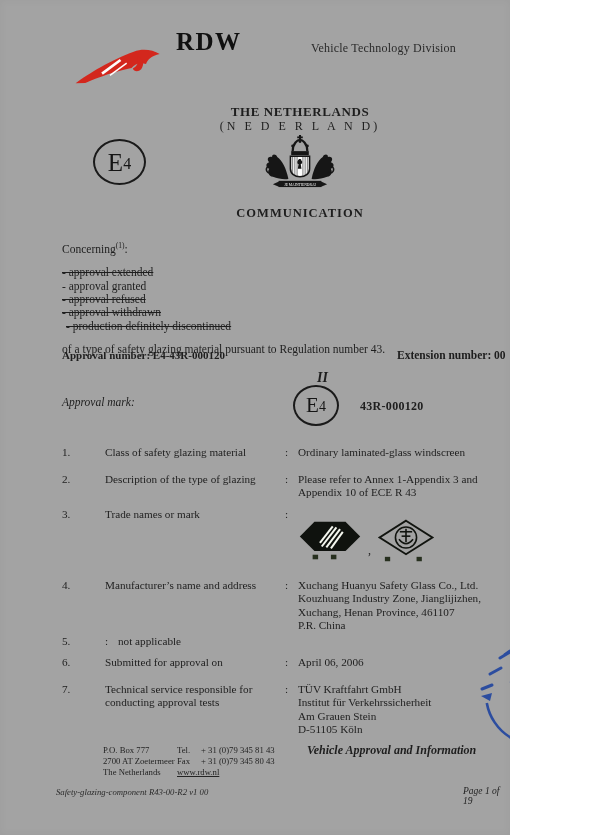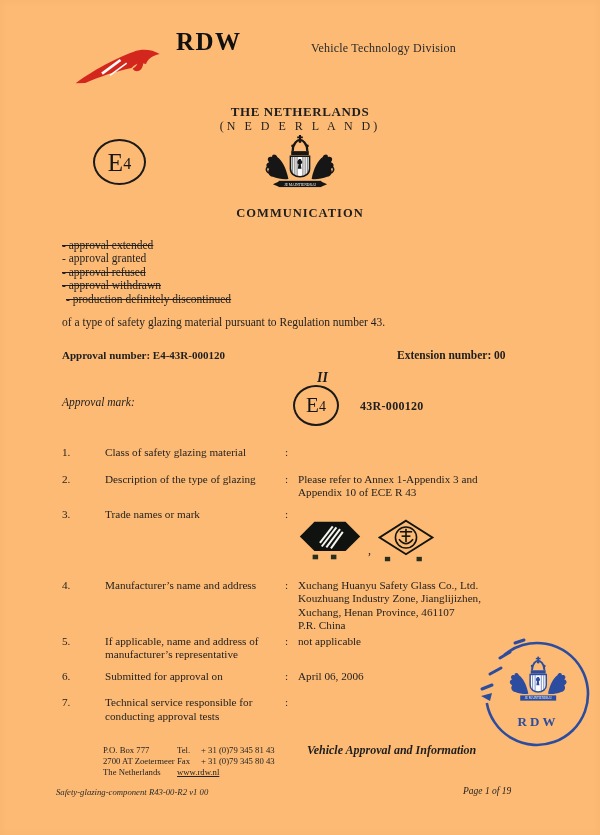--- a/index.html
+++ b/index.html
@@ -1,20 +1,20 @@
 <!DOCTYPE html>
 <html style="--red: #d3271d; --blue: #2c4d9f;"><head>
 <meta charset="utf-8">
 <style>
   :root { --red:#d3271d; --blue:#2c4d9f; --ink:#1e1e1e; }
   * { box-sizing:border-box; }
   body { margin:0; background:#ffffff; }
   .page {
-    position:relative; width:600px; height:835px; overflow:hidden;
-    background:#fdba74; color:var(--ink);
+    position:relative; width:510px; height:835px; overflow:hidden;
+    background:#a3a3a3; color:var(--ink);
     font-family:"Liberation Serif", serif;
     box-shadow: inset 0 0 8px rgba(0,0,0,0.04);
   }
   .abs { position:absolute; }
 
   
   .brand { left:176px; top:28px; font-size:25px; font-weight:600; letter-spacing:1.5px; color:#101010; }
   .division { left:311px; top:41px; font-size:12px; color:#2a2a2a; letter-spacing:0.2px; }
 
   
@@ -131,20 +131,23 @@
 
     <path d="M32,64 l-9,4 l9,4 z" fill="#161616"></path>
     <path d="M88,64 l9,4 l-9,4 z" fill="#161616"></path>
     <rect x="31" y="63.5" width="58" height="8.5" fill="#161616"></rect>
     <text x="60" y="70" text-anchor="middle" font-size="5" fill="#ffffff" font-family="Liberation Serif, serif">JE MAINTIENDRAI</text>
   </svg>
 
   <div class="abs center-line doc-type">COMMUNICATION</div>
 
   <div class="abs concerning">
+    <div class="head">
+      <span>Concerning</span><sup>(1)</sup><span>:</span>
+    </div>
     <div class="opt struck">- approval extended</div>
     <div class="opt">- approval granted</div>
     <div class="opt struck">- approval refused</div>
     <div class="opt struck">- approval withdrawn</div>
     <div class="opt struck opt-last">- production definitely discontinued</div>
     <div class="subject">of a type of safety glazing material pursuant to Regulation number 43.</div>
   </div>
 
   <div class="abs apr-number">Approval number: E4-43R-000120</div>
   <div class="abs apr-ext">Extension number: 00</div>
@@ -156,20 +159,21 @@
     <span class="num">4</span>
   </div>
   <div class="abs mark-code">43R-000120</div>
 
   <div class="abs items">
 
     <div class="row">
       <span class="no">1.</span>
       <span class="label">Class of safety glazing material</span>
       <span class="colon">:</span>
+      <span class="value">Ordinary laminated-glass windscreen</span>
     </div>
 
     <div class="row">
       <span class="no">2.</span>
       <span class="label">Description of the type of glazing</span>
       <span class="colon">:</span>
       <span class="value">Please refer to Annex 1-Appendix 3 and
 Appendix 10 of ECE R 43</span>
     </div>
 
@@ -212,38 +216,40 @@
       <span class="label">Manufacturer’s name and address</span>
       <span class="colon">:</span>
       <span class="value">Xuchang Huanyu Safety Glass Co., Ltd.
 Kouzhuang Industry Zone, Jianglijizhen,
 Xuchang, Henan Province, 461107
 P.R. China</span>
     </div>
 
     <div class="row">
       <span class="no">5.</span>
-      <span class="label">If applicable, name and address of
-manufacturer’s representative</span>
       <span class="colon">:</span>
       <span class="value">not applicable</span>
     </div>
 
     <div class="row">
       <span class="no">6.</span>
       <span class="label">Submitted for approval on</span>
       <span class="colon">:</span>
       <span class="value">April 06, 2006</span>
     </div>
 
     <div class="row">
       <span class="no">7.</span>
       <span class="label">Technical service responsible for
 conducting approval tests</span>
       <span class="colon">:</span>
+      <span class="value">TÜV Kraftfahrt GmbH
+Institut für Verkehrssicherheit
+Am Grauen Stein
+D-51105 Köln</span>
     </div>
 
   </div>
 
   <svg class="abs stamp" viewBox="0 0 120 114">
     <path class="blue-stroke" d="M 9.8,68.9 A 51 51 0 1 0 27.2,20.9" fill="none" stroke-width="2.6"></path>
     <g class="blue-stroke" stroke-width="3" stroke-linecap="round">
       <line x1="13" y1="40" x2="24" y2="34"></line>
       <line x1="23" y1="24" x2="33" y2="18"></line>
       <line x1="38" y1="9" x2="47" y2="6"></line>

